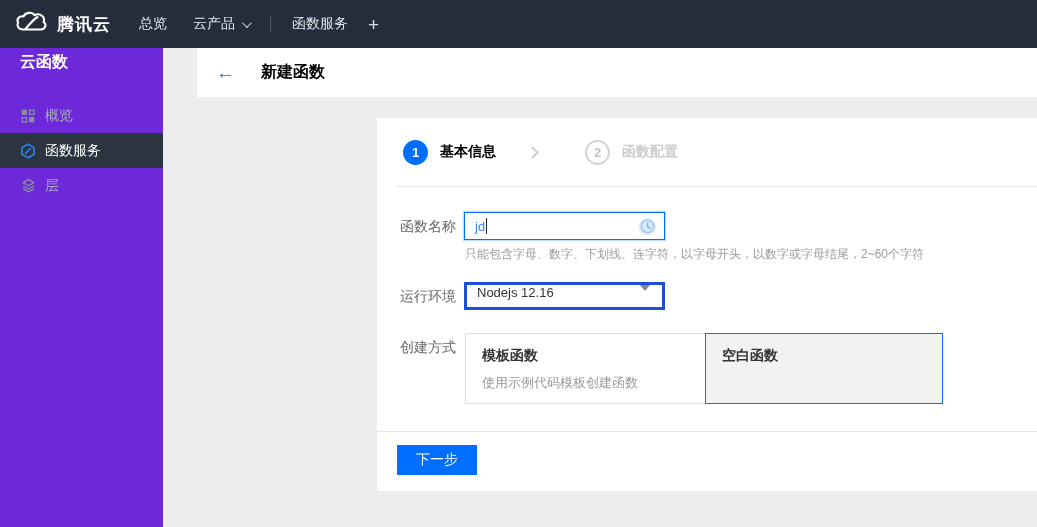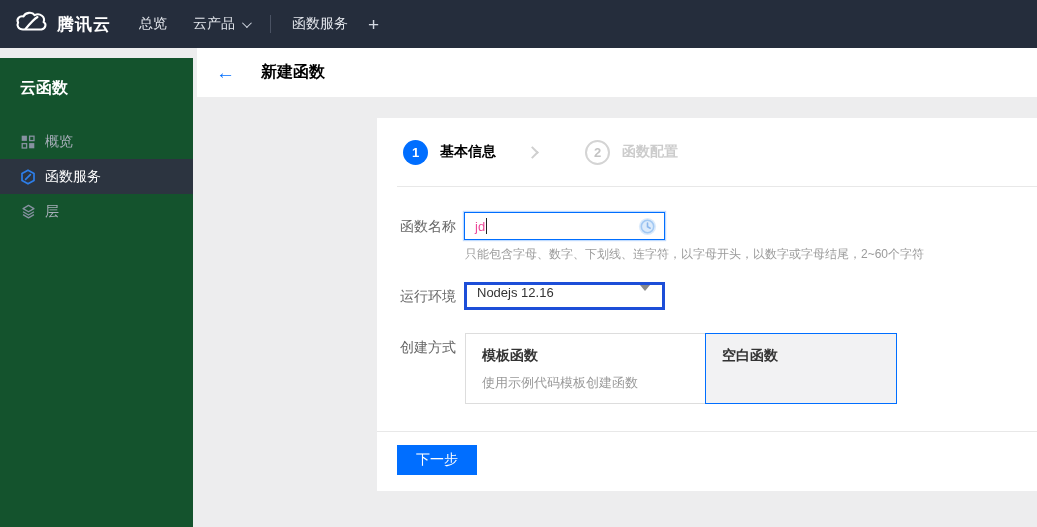--- a/index.html
+++ b/index.html
@@ -14,21 +14,21 @@
   .brand-name { color:#fff; font-size:17px; font-weight:bold; letter-spacing:1px; margin-left:9px; }
   .nav-links { display:flex; align-items:center; margin-left:28px; }
   .nav-link { color:#e3e6ec; font-size:14px; cursor:pointer; display:flex; align-items:center; }
   .nav-link.products { margin-left:26px; }
   .caret-down { display:inline-block; width:7px; height:7px; border-right:1.5px solid #cfd5df;
     border-bottom:1.5px solid #cfd5df; transform:rotate(45deg) translateY(-2px); margin-left:7px; }
   .nav-divider { width:1px; height:18px; background:#4a5263; margin:0 21px; }
   .nav-plus { color:#d4d9e2; font-size:19px; margin-left:20px; cursor:pointer; line-height:1; }
 
   
-  .sidebar { position:absolute; left:0; top:58px; bottom:0; width:193px; background:#14532d; }
+  .sidebar { position:absolute; left:0; top:32px; bottom:0; width:163px; background:#6d28d9; }
   .sidebar-title { color:#fff; font-size:16px; font-weight:bold; padding:20px 0 25px 20px; }
   .side-item { height:35px; display:flex; align-items:center; padding-left:20px;
     color:#a7aeb9; font-size:14px; cursor:pointer; }
   .side-item .s-icon { width:16px; height:16px; margin-right:9px; display:flex;
     align-items:center; justify-content:center; }
   .side-item.active { background:#2c3440; color:#ffffff; }
 
   
   .page-header { position:absolute; left:197px; top:48px; right:0; height:49px; background:#ffffff;
     display:flex; align-items:center; }
@@ -56,36 +56,36 @@
 
   
   .form-label { position:absolute; left:23px; font-size:14px; color:#666; }
   .lbl-name { top:100px; }
   .lbl-runtime { top:170px; }
   .lbl-method { top:221px; }
 
   .name-input-wrap { position:absolute; left:87px; top:94px; width:201px; height:28px;
     border:1px solid #006eff; background:#fff; box-shadow:0 0 1px 1px rgba(0,110,255,.25);
     display:flex; align-items:center; padding-left:10px; cursor:text; }
-  .name-input-value { font-size:13px; color:#ec4899; }
+  .name-input-value { font-size:13px; color:#3b82f6; }
   .text-caret { display:inline-block; width:1px; height:16px; background:#222; margin-left:1px; }
   .pending-clock { position:absolute; right:7px; top:4px; }
 
   .form-hint { position:absolute; left:88px; top:128px; font-size:12px; color:#9b9b9b; white-space:nowrap; }
 
   .runtime-select { position:absolute; left:87px; top:164px; width:201px; height:28px;
     border:3px solid #1d4ed8; background:#fff; display:flex; align-items:flex-start;
     padding:0 12px 0 10px; cursor:pointer; }
   .runtime-value { font-size:13px; color:#333; flex:1; }
   .select-caret { width:0; height:0; border-left:5px solid transparent;
     border-right:5px solid transparent; border-top:6px solid #888; }
 
   .method-card { position:absolute; top:215px; height:71px; padding:13px 0 0 16px; cursor:pointer; }
   .method-card.plain { left:88px; width:240px; background:#fff; border:1px solid #dddddd; border-right:none; }
-  .method-card.selected { left:328px; width:192px; background:#f2f2f3; border:1px solid #006eff; }
+  .method-card.selected { left:328px; width:238px; background:#f2f2f3; border:1px solid #006eff; }
   .method-title { font-size:14px; font-weight:bold; color:#333; }
   .method-desc { font-size:13px; color:#999; margin-top:9px; white-space:nowrap; }
 
   .footer-divider { position:absolute; left:0; right:0; top:313px; height:1px; background:#e8e8e8; }
   .next-button { position:absolute; left:20px; top:327px; width:80px; height:30px;
     background:#006eff; color:#fff; font-size:14px; border:none; cursor:pointer;
     display:flex; align-items:center; justify-content:center;
     font-family:"Liberation Sans","DejaVu Sans",sans-serif; }
 </style>
 </head>

